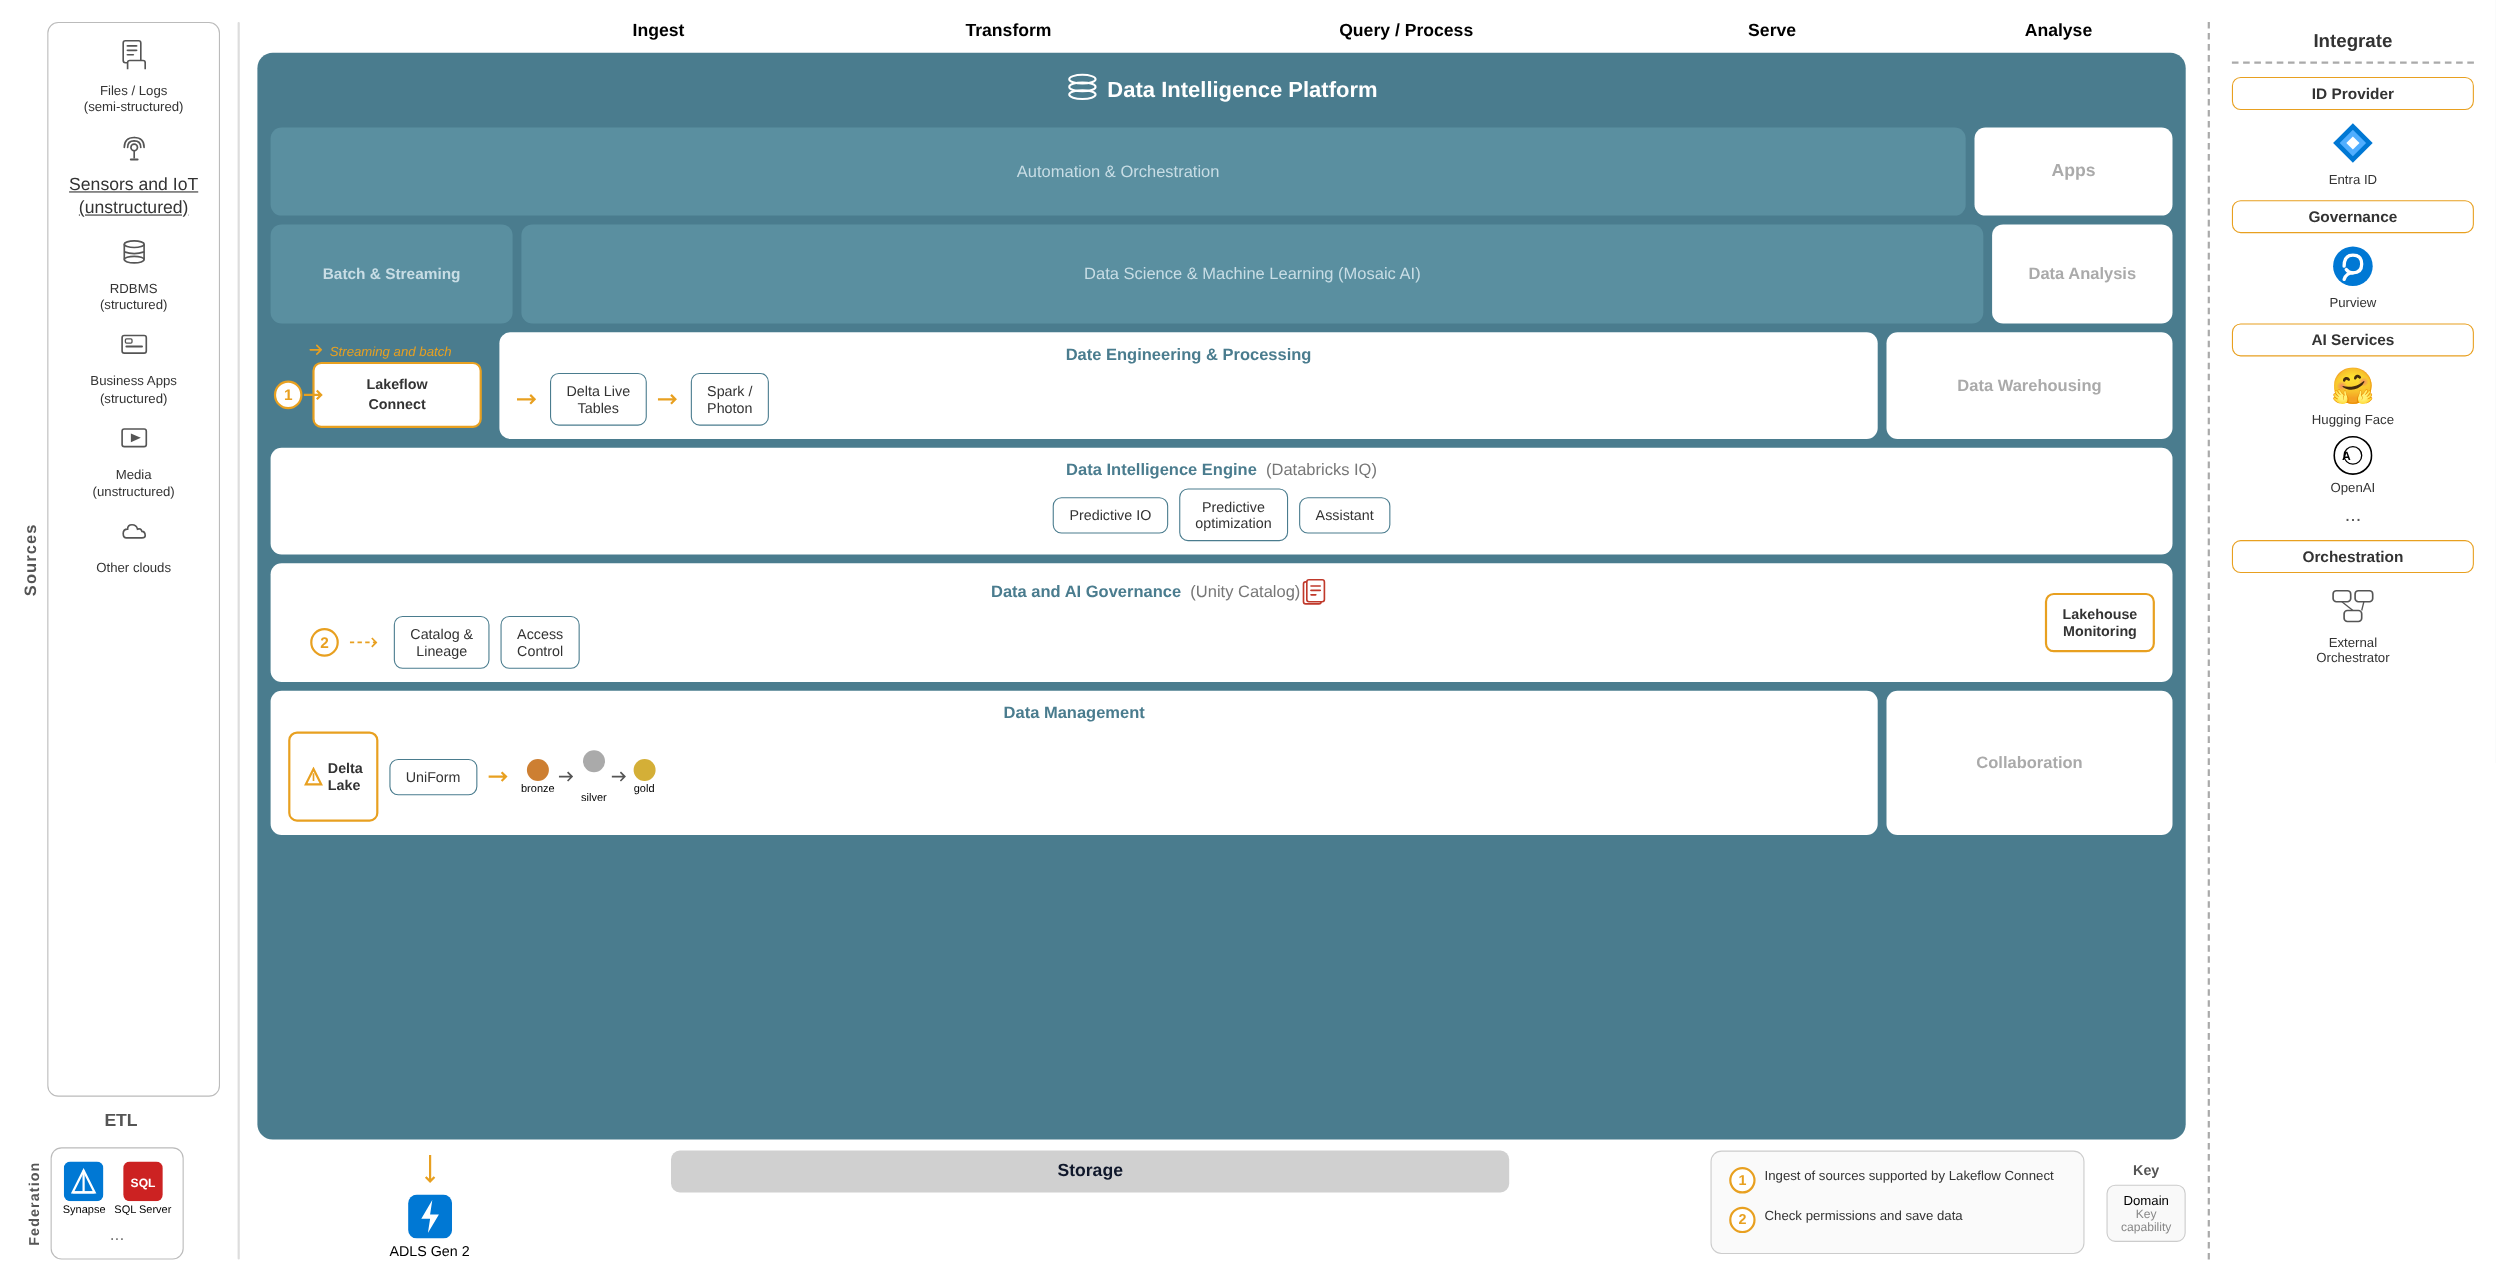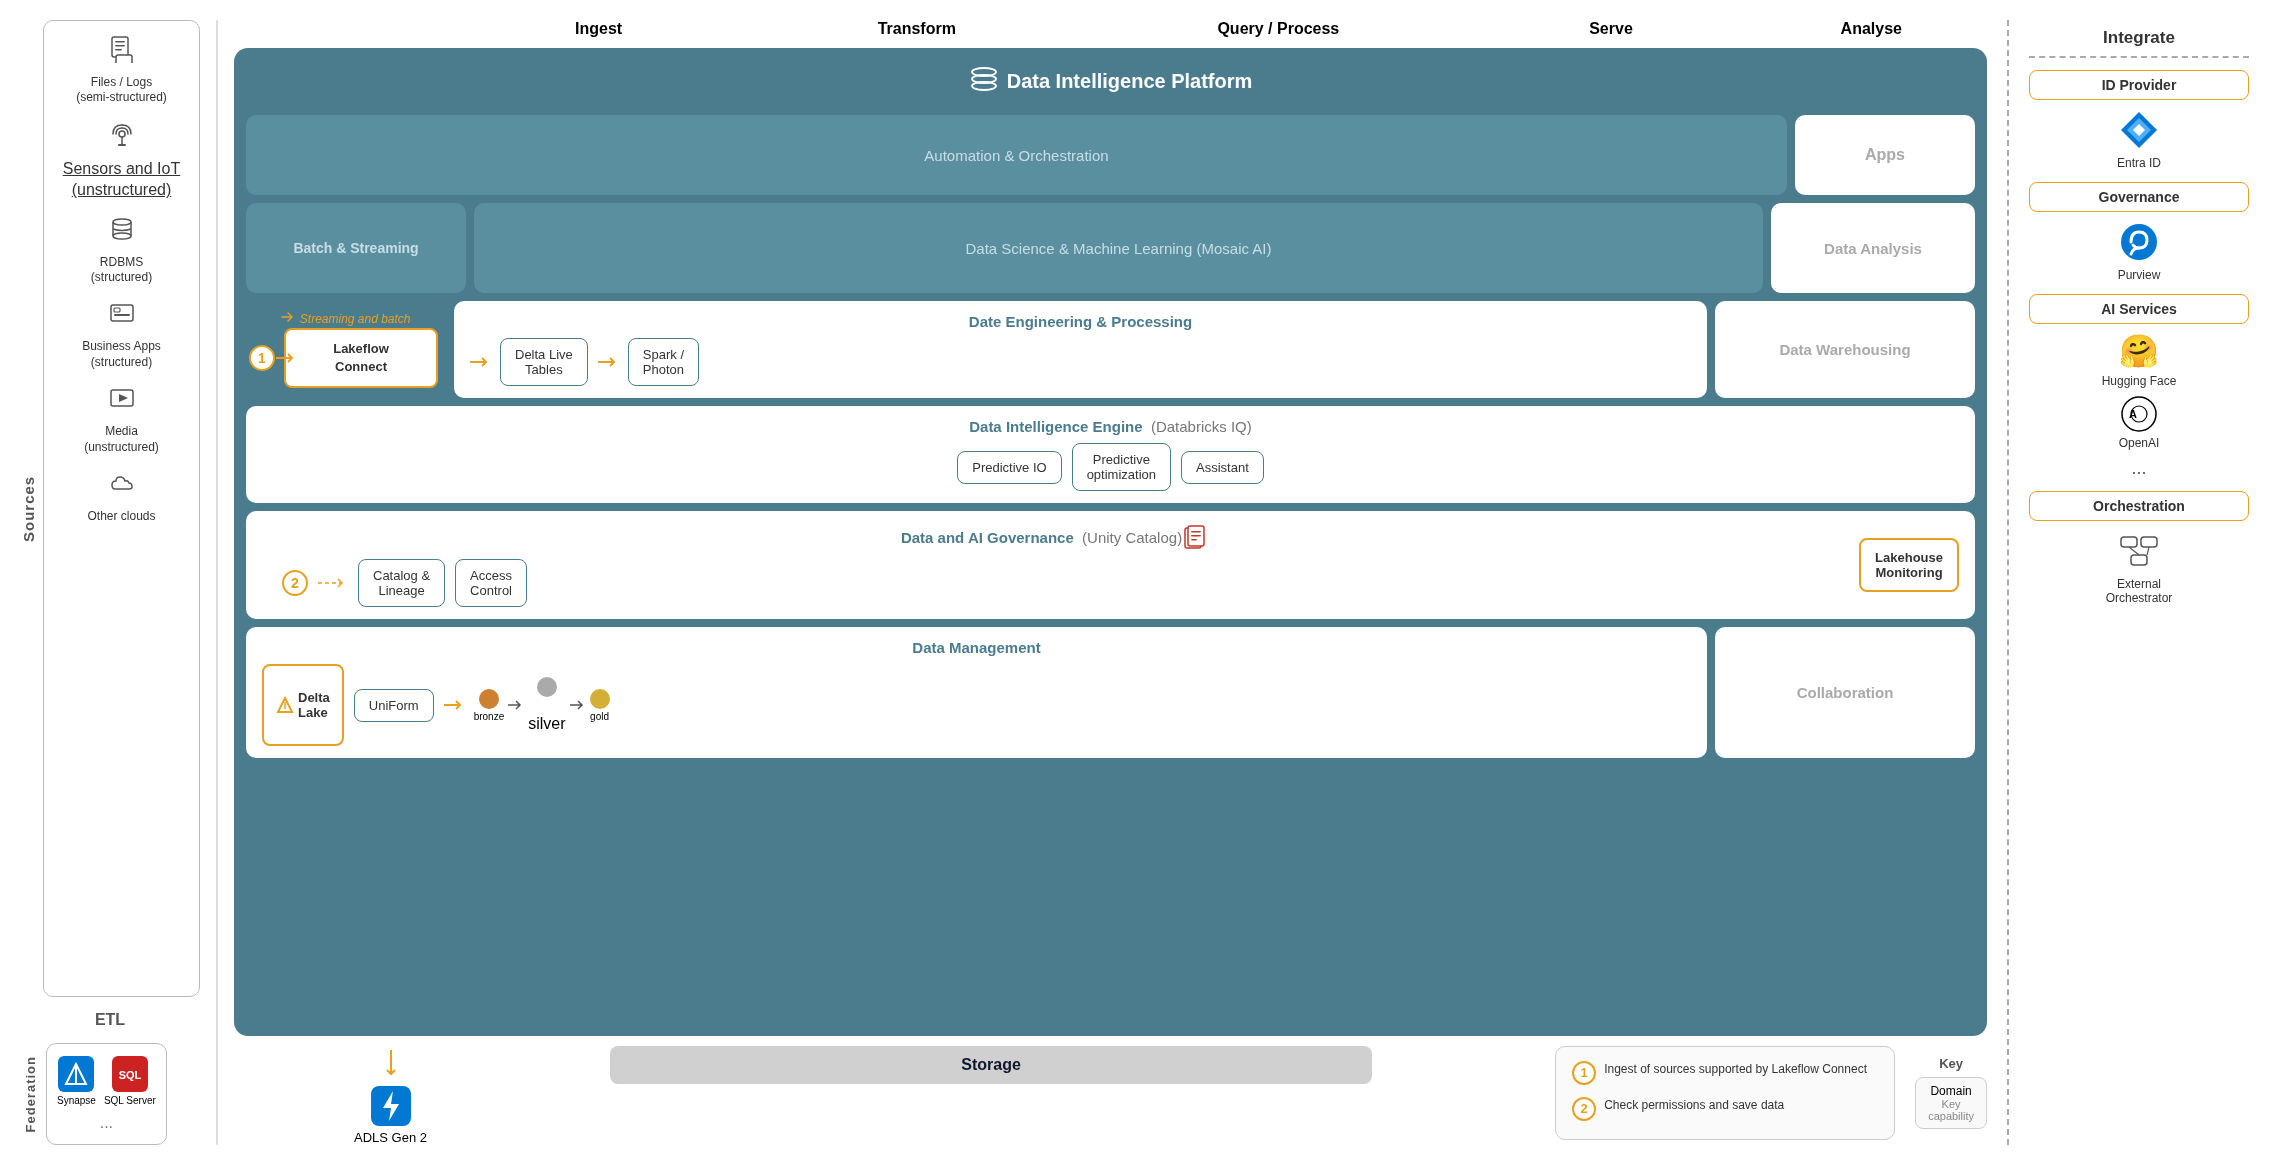--- a/index.html
+++ b/index.html
@@ -171,21 +171,21 @@
       padding: 16px 20px;
       color: #c8dde5;
       font-size: 15px;
       font-weight: 500;
       display: flex;
       align-items: center;
       justify-content: center;
     }
 
     .data-analysis-box {
-      width: 204px;
+      width: 164px;
       background: #fff;
       border-radius: 10px;
       padding: 16px;
       color: #aaa;
       font-size: 15px;
       font-weight: 600;
       display: flex;
       align-items: center;
       justify-content: center;
     }
@@ -731,21 +731,21 @@
             <div style="display:flex; align-items:center; gap:4px; font-size:11px;">
               <div style="display:flex;flex-direction:column;align-items:center;gap:2px;">
                 <div style="width:20px;height:20px;border-radius:50%;background:#cd7f32;"></div>
                 <span style="font-size:10px;">bronze</span>
               </div>
               <svg width="16" height="10">
                   <path d="M0 5 L12 5 M8 1 L12 5 L8 9" stroke="#555" stroke-width="1.5" fill="none"></path>
                 </svg>
               <div style="display:flex;flex-direction:column;align-items:center;gap:2px;">
                 <div style="width:20px;height:20px;border-radius:50%;background:#aaa;"></div>
-                <span style="font-size:16px;margin-top:16px;">silver</span>
+                <span style="font-size:10px;margin-top:16px;">silver</span>
               </div>
               <svg width="16" height="10">
                   <path d="M0 5 L12 5 M8 1 L12 5 L8 9" stroke="#555" stroke-width="1.5" fill="none"></path>
                 </svg>
               <div style="display:flex;flex-direction:column;align-items:center;gap:2px;">
                 <div style="width:20px;height:20px;border-radius:50%;background:#d4af37;"></div>
                 <span style="font-size:10px;">gold</span>
               </div>
             </div>
           </div>

